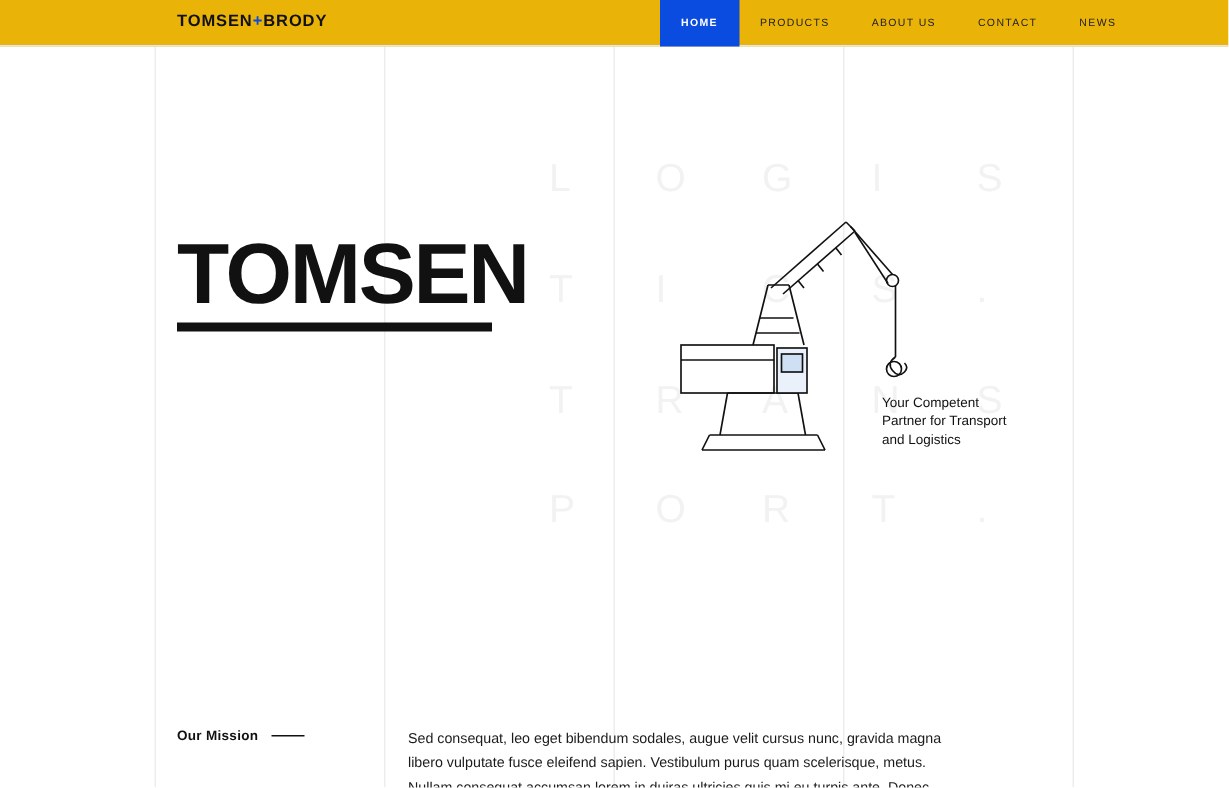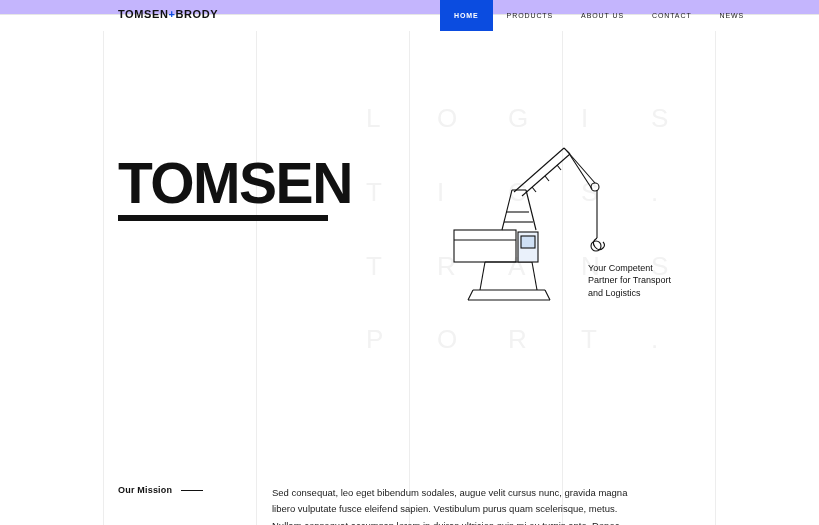--- a/index.html
+++ b/index.html
@@ -6,22 +6,22 @@
   html, body {
     width: 819px; height: 525px;
     background: #ffffff;
     font-family: "Liberation Sans", sans-serif;
     overflow: hidden;
   }
   .page { position: relative; width: 819px; height: 525px; background:#fff; }
 
   
   .header {
-    position: absolute; top: 0; left: 0; width: 819px; height: 15px;
-    background: #c4b5fd;
+    position: absolute; top: 0; left: 0; width: 819px; height: 31px;
+    background: #eab308;
     border-bottom: 1px solid #e6e6e6;
     display: flex; align-items: center;
     z-index: 30;
   }
   .logo {
     position: absolute; left: 118px; top: 8px;
     font-size: 11px; font-weight: bold; letter-spacing: .6px;
     color: #111; font-family: "Liberation Sans", sans-serif;
     white-space: nowrap;
   }

